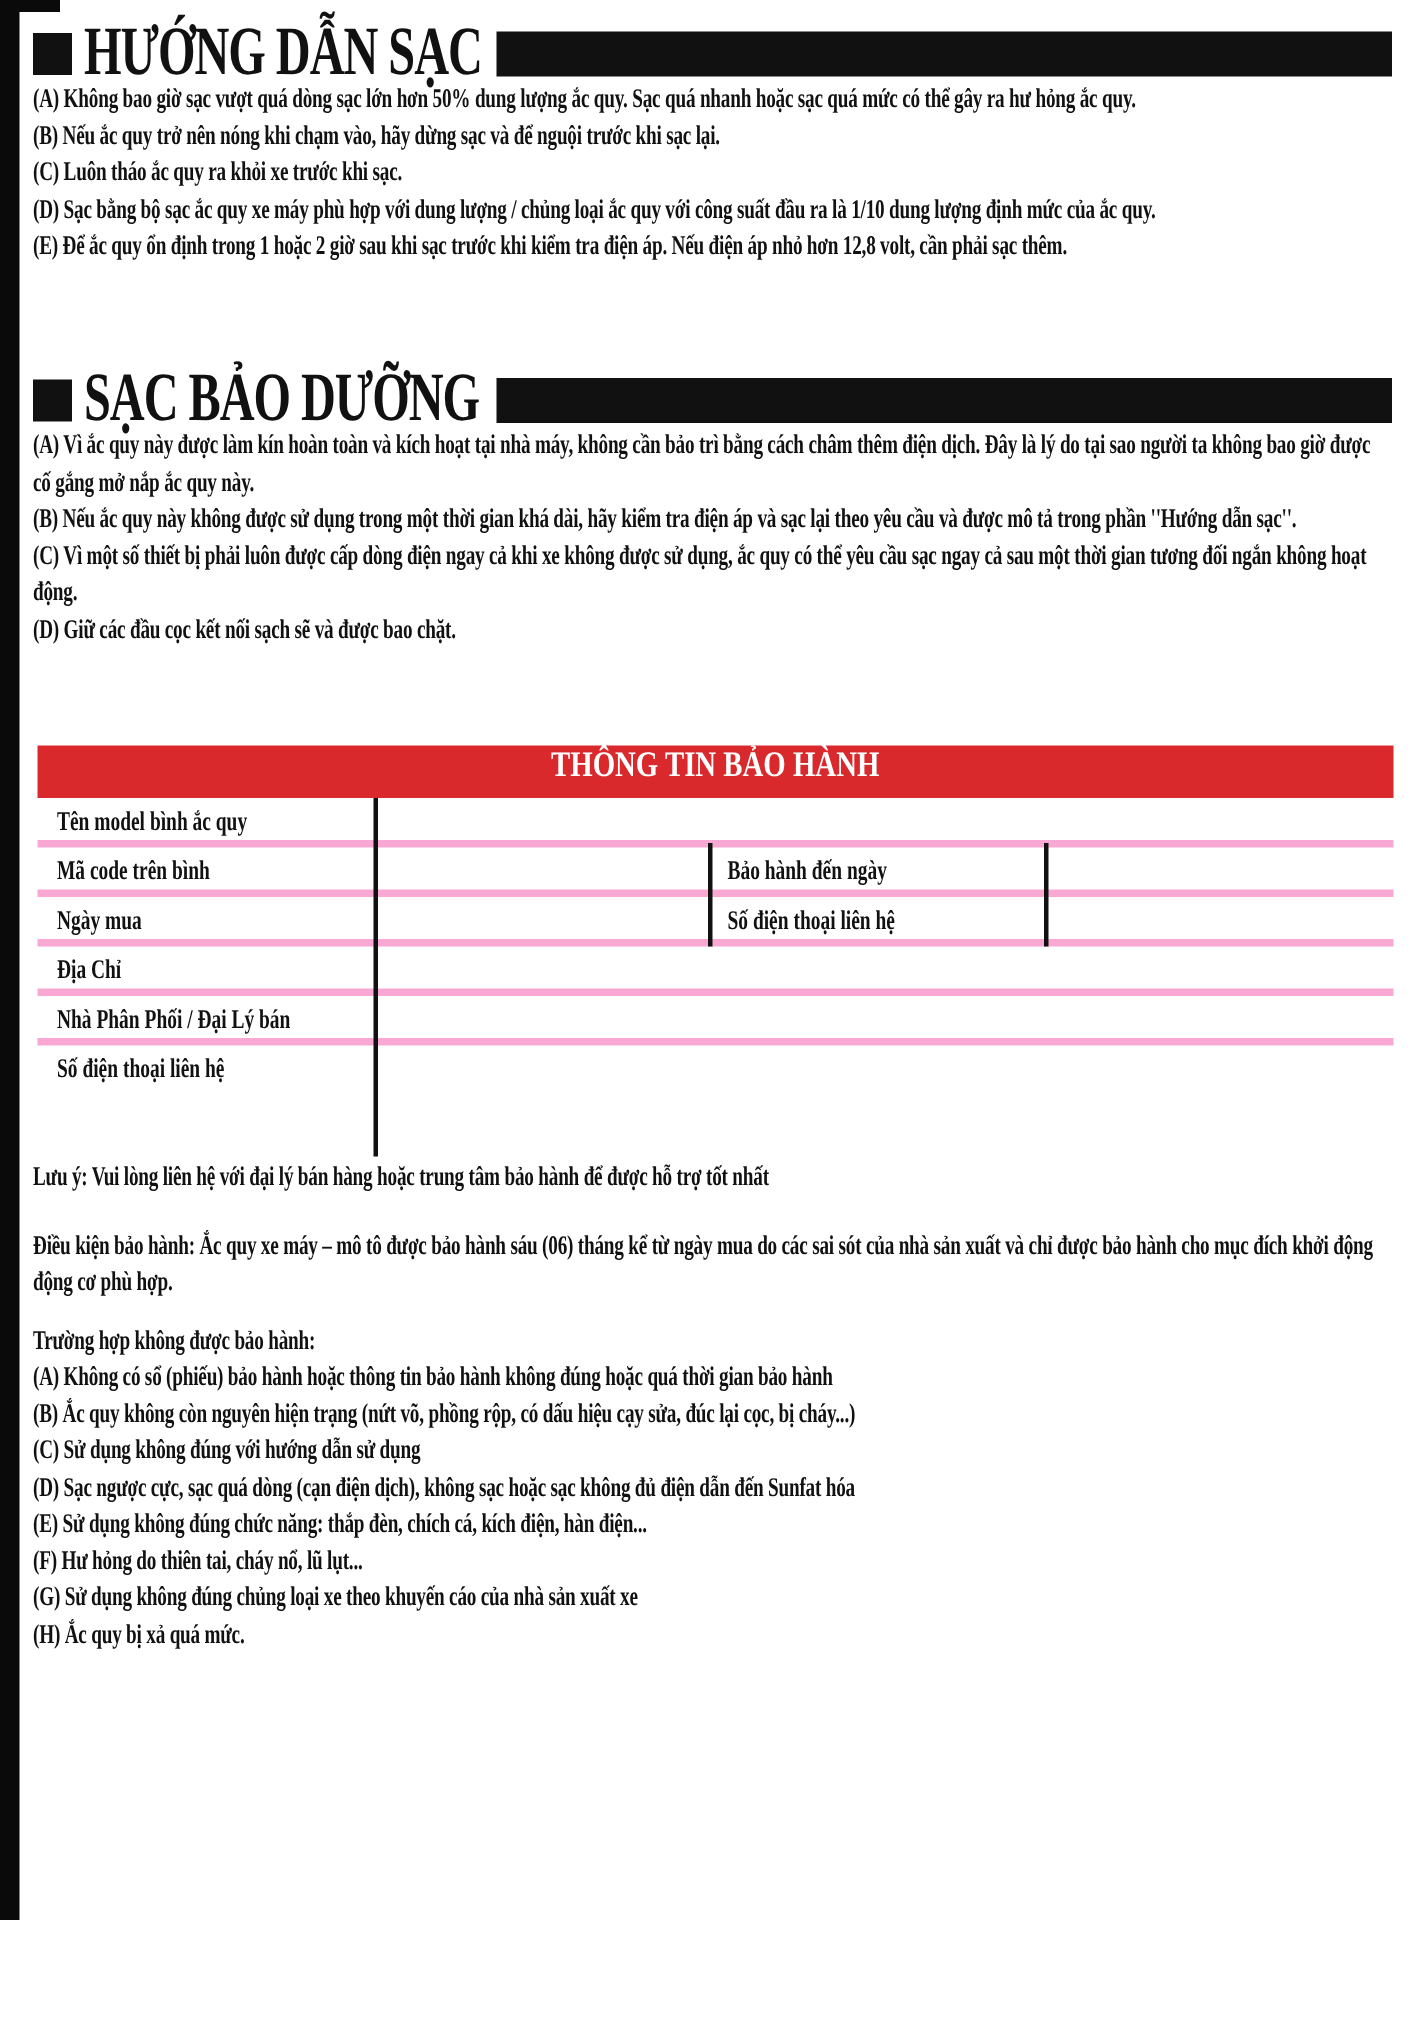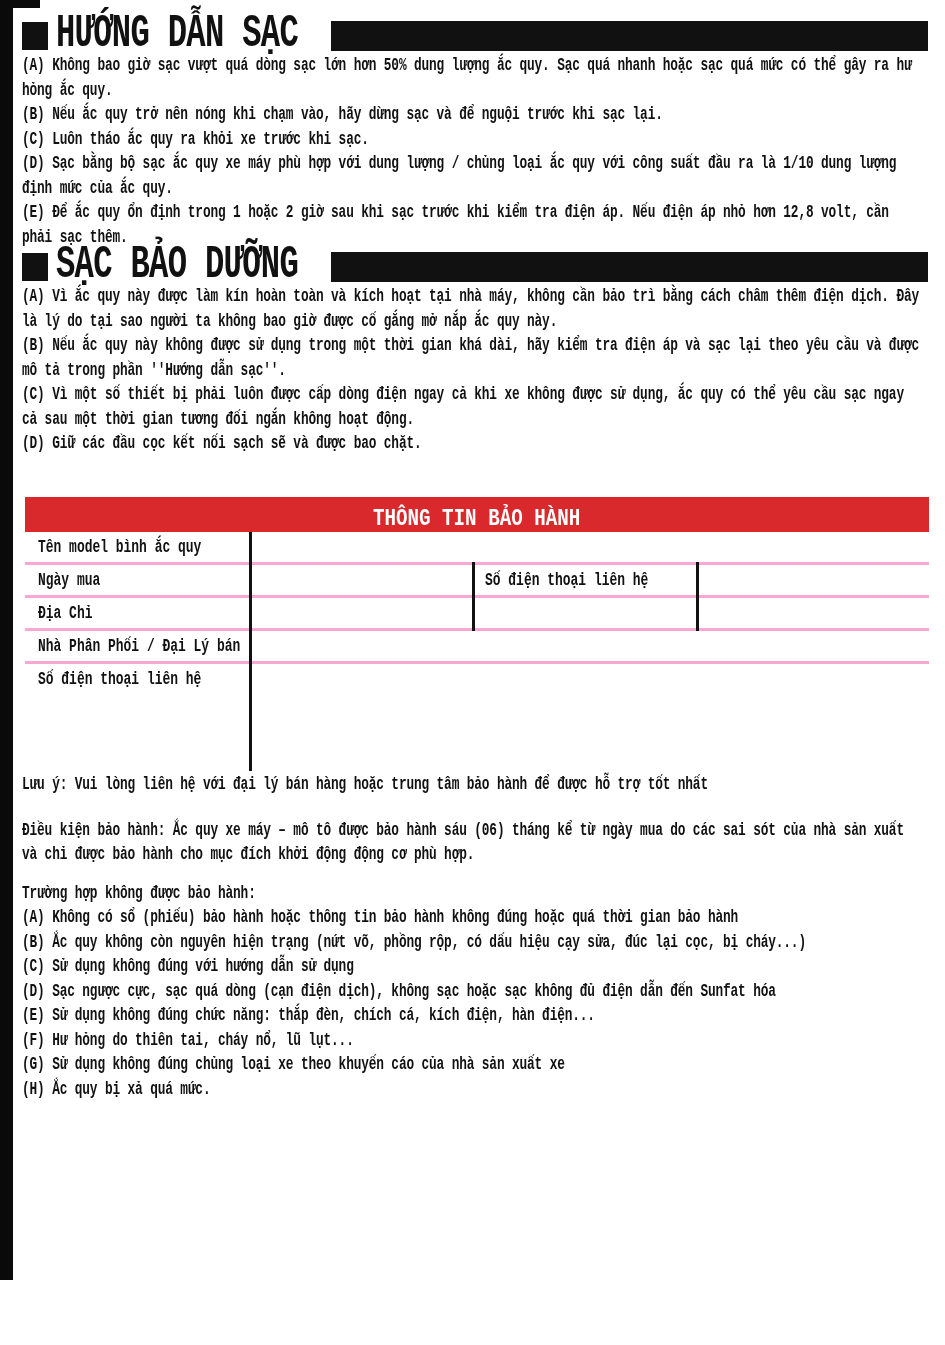--- a/index.html
+++ b/index.html
@@ -1,18 +1,18 @@
 <!DOCTYPE html>
 <html style="--red: #d9292d; --ink: #111111;"><head>
 <meta charset="utf-8">
 <style>
   html,body { margin:0; padding:0; background:#ffffff; }
   #page {
     position:relative; width:945px; height:1280px; background:#fff;
-    overflow:hidden; font-family:Liberation Mono, monospace;
+    overflow:hidden; font-family:Liberation Serif, serif;
     color:var(--ink,#111);
   }
   
   .edge-left  { position:absolute; left:0; top:0; width:13px; height:1337px; background:#0a0a0a; }
   .edge-nub   { position:absolute; left:0; top:0; width:40px; height:8px; background:#0a0a0a; }
 
   
   .sq        { position:absolute; width:26px; height:28px; background:#111; }
   .sq.h1     { left:22px; top:22px; }
   .sq.h2     { left:22px; top:253px; }
@@ -31,24 +31,24 @@
                 letter-spacing:-0.2px; color:#111; }
   .para-block p { margin:0; }
   #sec1-body { top:53px; }
   #sec2-body { top:284px; }
   #notes     { top:772px; }
   .mt1 { margin-top:21px !important; }
   .mt2 { margin-top:14px !important; }
 
   
   .wtable   { position:absolute; left:25px; top:497px; width:904px; }
-  .wt-head  { height:35px; background:var(--red,#d9292d); display:flex; align-items:flex-end; justify-content:center; }
+  .wt-head  { height:35px; background:var(--red,#d9292d); display:flex; align-items:flex-start; justify-content:center; }
   .wt-head span { color:#fff; font-size:24px; font-weight:700; transform:scaleX(0.80); white-space:nowrap; }
   .wt-rows  { position:relative; }
-  .wt-row   { position:relative; height:33px; box-sizing:border-box; border-bottom:3px solid #f9a8d4; }
+  .wt-row   { position:relative; height:33px; box-sizing:border-box; border-bottom:5px solid #f9a8d4; }
   .wt-row.last { border-bottom:none; }
   .wt-label { position:absolute; left:13px; top:0; height:30px; line-height:30px; font-size:18px;
               font-weight:700; white-space:nowrap; transform:scaleX(0.72); transform-origin:0 50%; }
   .wt-label.c3 { left:460px; }
   .wt-value { position:absolute; top:0; height:30px; }
   .v-full  { left:227px; right:0; }
   .v-mid   { left:227px; width:220px; }
   .v-last  { left:674px; right:0; }
   .vline   { position:absolute; width:3px; background:#111; }
   .vl1 { left:224px; top:0; height:239px; }
@@ -89,20 +89,26 @@
   <div class="wtable">
     <div class="wt-head">
       <span>THÔNG TIN BẢO HÀNH</span>
     </div>
     <div class="wt-rows">
       <div class="wt-row">
         <span class="wt-label">Tên model bình ắc quy</span>
         <span class="wt-value v-full"></span>
       </div>
       <div class="wt-row">
+        <span class="wt-label">Mã code trên bình</span>
+        <span class="wt-value v-mid"></span>
+        <span class="wt-label c3">Bảo hành đến ngày</span>
+        <span class="wt-value v-last"></span>
+      </div>
+      <div class="wt-row">
         <span class="wt-label">Ngày mua</span>
         <span class="wt-value v-mid"></span>
         <span class="wt-label c3">Số điện thoại liên hệ</span>
         <span class="wt-value v-last"></span>
       </div>
       <div class="wt-row">
         <span class="wt-label">Địa Chỉ</span>
         <span class="wt-value v-full"></span>
       </div>
       <div class="wt-row">

